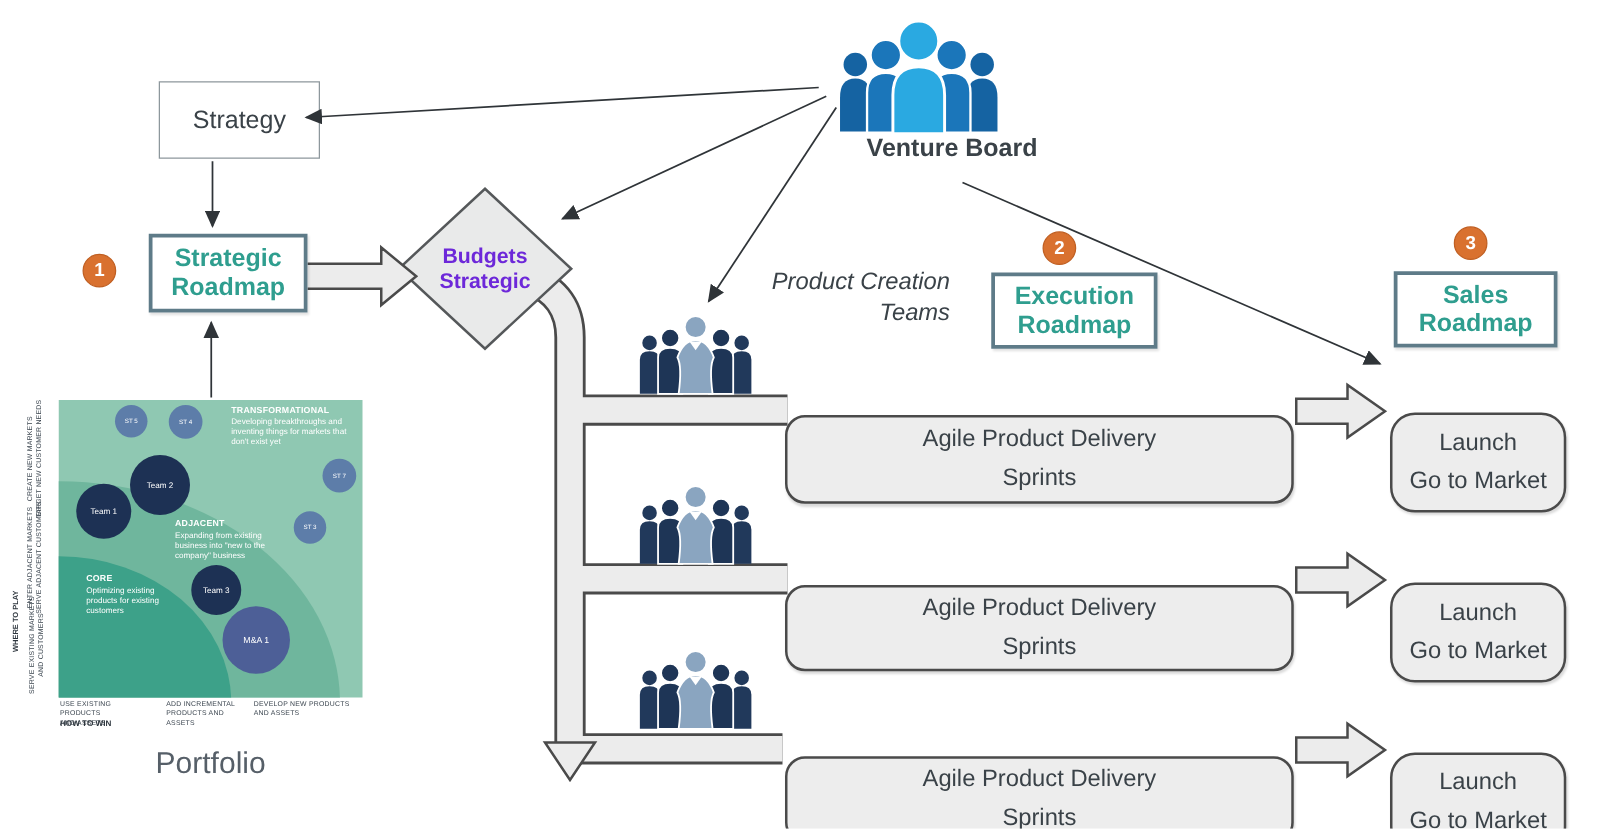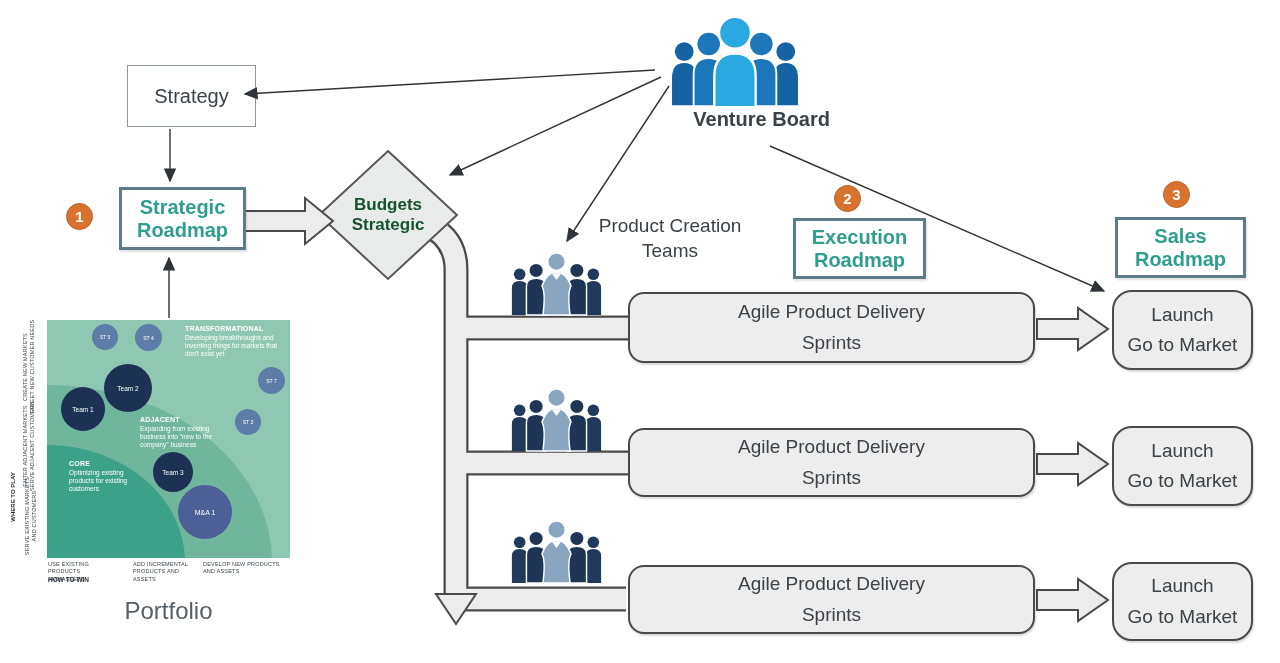--- a/index.html
+++ b/index.html
@@ -7,28 +7,28 @@
           font-family:"Liberation Sans",sans-serif;overflow:hidden;}
   svg.layer{position:absolute;left:0;top:0;pointer-events:none;}
   .abs{position:absolute;}
   .box{position:absolute;background:#fff;display:flex;flex-direction:column;
        align-items:center;justify-content:center;text-align:center;box-sizing:border-box;}
   .thinbox{border:1.5px solid #8d979c;color:#3a4248;font-size:20px;margin-left:20px;}
   .roadmap{border:3px solid #5e7b88;color:#2f9e8f;font-weight:bold;font-size:20px;
            line-height:1.15;box-shadow:1px 2px 2px rgba(0,0,0,.12);}
   .grayround{background:#ededed;border:2px solid #4a4a4a;border-radius:16px;
              color:#3a4248;font-size:19px;line-height:1.6;
-             box-shadow:1px 2px 2px rgba(0,0,0,.15);}
+             box-shadow:1px 2px 2px rgba(0,0,0,.15);margin-top:40px;}
   .badge{position:absolute;width:27px;height:27px;border-radius:50%;background:#d9712f;
          border:1px solid #c05f22;color:#fff;font-weight:bold;font-size:15px;
          display:flex;align-items:center;justify-content:center;box-sizing:border-box;}
-  .dmtext{position:absolute;color:#14532d;font-weight:600;font-size:17px;line-height:1.2;
+  .dmtext{position:absolute;color:#6d28d9;font-weight:600;font-size:17px;line-height:1.2;
           text-align:center;}
   .vblabel{position:absolute;color:#3a4248;font-size:20px;font-weight:600;text-align:right;}
-  .pct{position:absolute;color:#3a4248;font-size:19px;text-align:center;
+  .pct{position:absolute;color:#3a4248;font-size:19px;font-style:italic;text-align:right;
        line-height:1.3;}
   
   .pf{position:absolute;left:47px;top:320px;width:243px;height:238px;background:#8fc8b2;
       overflow:hidden;}
   .pf .zone{position:absolute;border-radius:50%;}
   .zone-adj{left:-225px;top:65px;width:450px;height:354px;background:#6fb69d;}
   .zone-core{left:-138px;top:125px;width:276px;height:234px;background:#3da189;}
   .zlabel{position:absolute;color:#fff;line-height:1.25;}
   .zlabel .zname{font-weight:bold;font-size:7px;letter-spacing:.2px;}
   .zlabel .zdesc{font-size:6.5px;}

